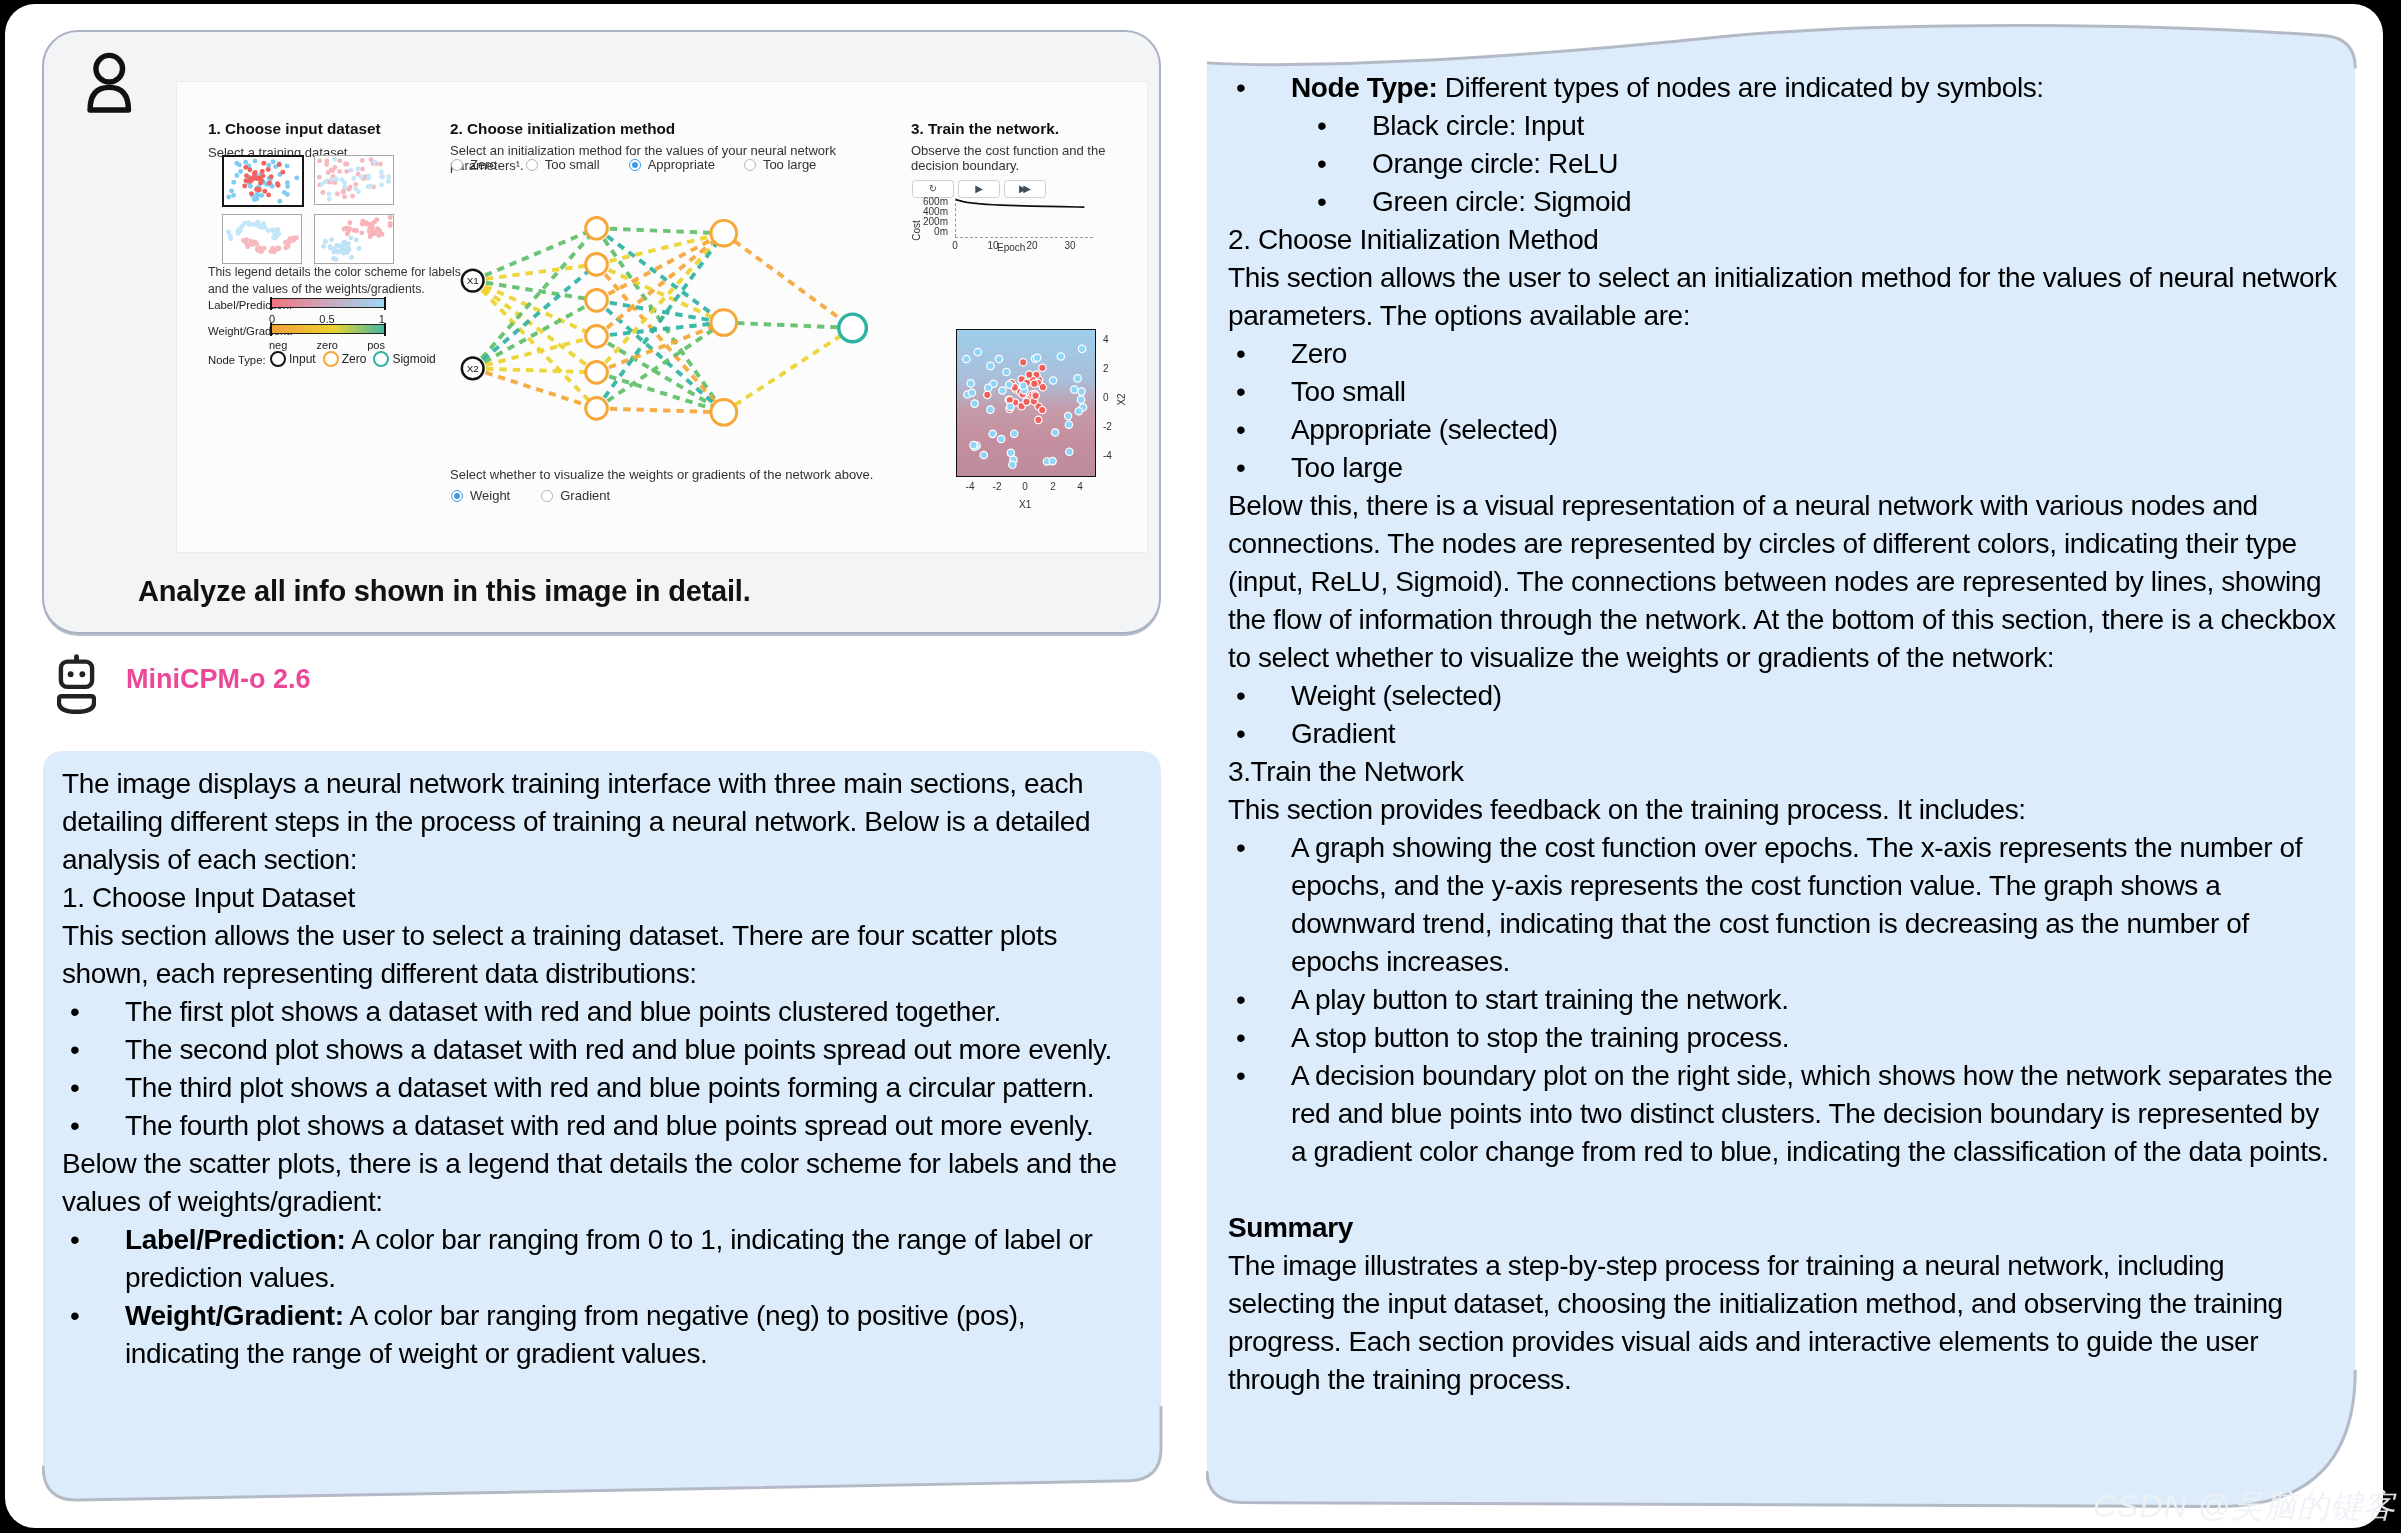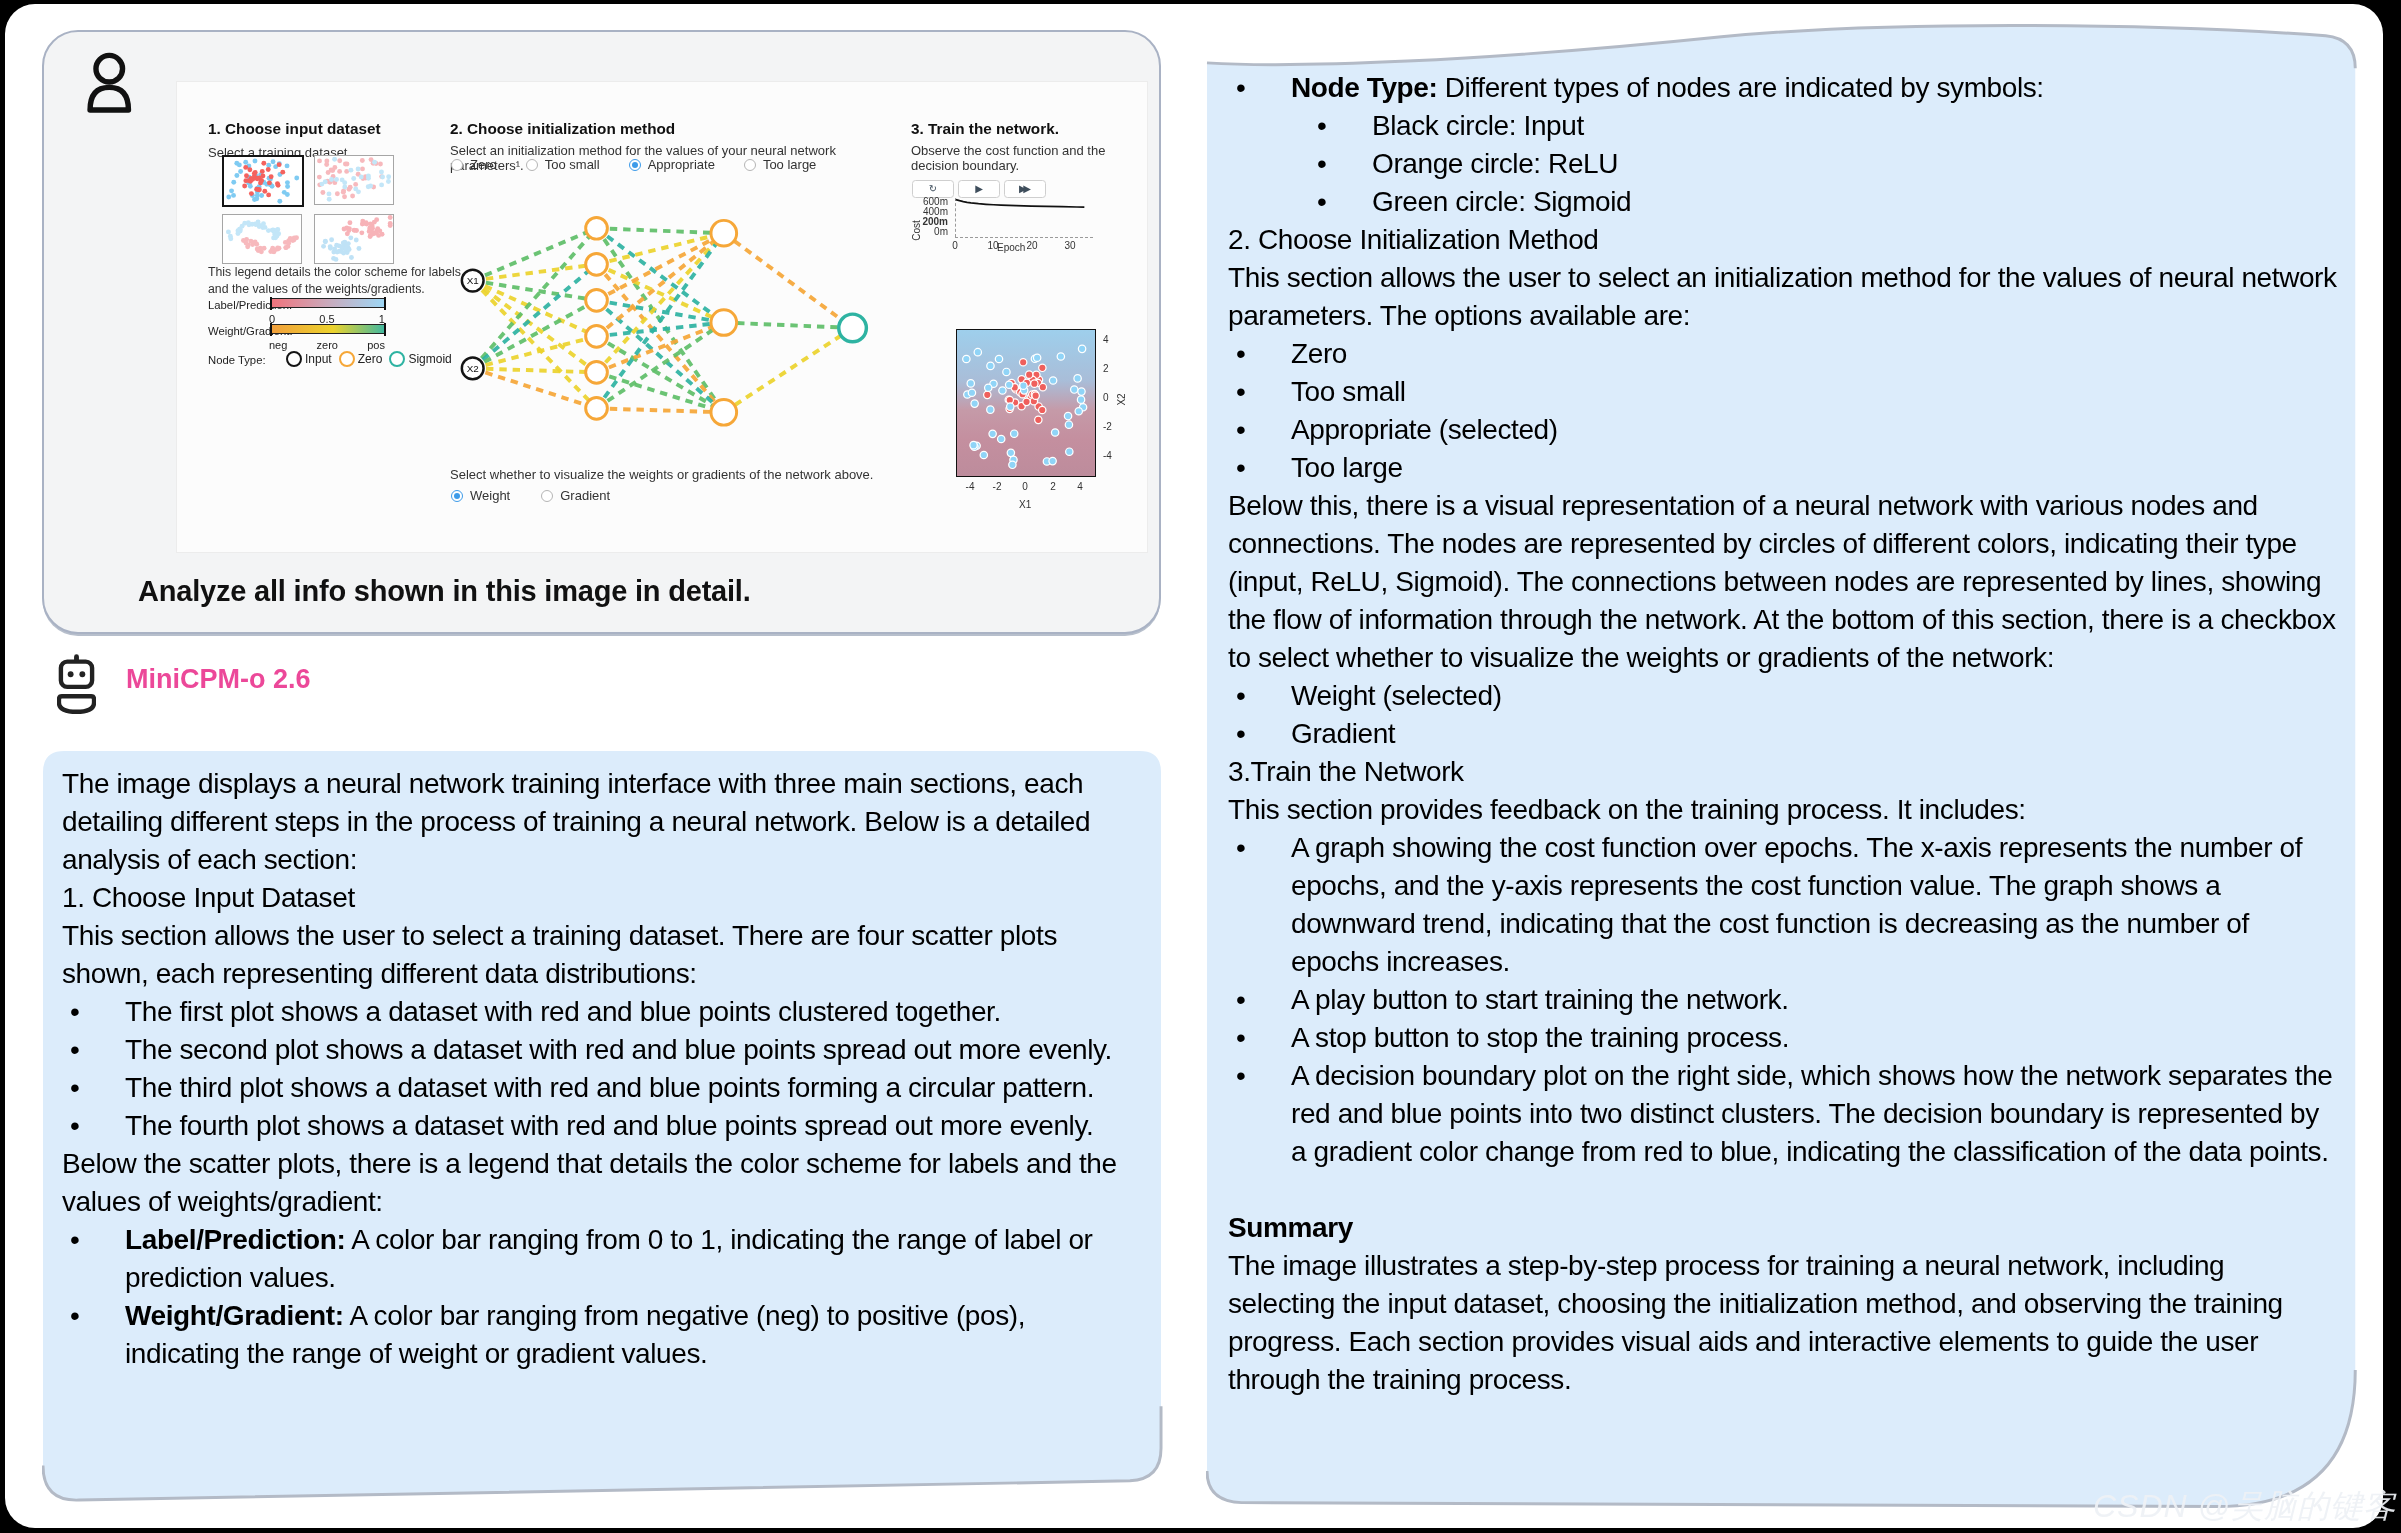--- a/index.html
+++ b/index.html
@@ -390,21 +390,21 @@
 
       <div class="leg-label" style="left:31px;top:243px">Weight/Gradient:</div>
       <div class="bar bar-wg" style="left:93px;top:242px"></div>
       <div class="tickrow" style="left:92px;top:257px">
           <span>neg</span>
           <span>zero</span>
           <span>pos</span>
         </div>
 
       <div class="leg-label" style="left:31px;top:272px">Node Type:</div>
-      <div class="nodetype-row" style="left:109px;top:269px">
+      <div class="nodetype-row" style="left:93px;top:269px">
           <span style="display: inline-flex; align-items: center;">
             <span class="nt-circ" style="border: 2.5px solid rgb(20, 20, 20);"></span>
             <span>Input</span>
           </span>
           <span style="display: inline-flex; align-items: center;">
             <span class="nt-circ" style="border: 2.5px solid rgb(246, 167, 56);"></span>
             <span>Zero</span>
           </span>
           <span style="display: inline-flex; align-items: center;">
             <span class="nt-circ" style="border: 2.5px solid rgb(46, 179, 162);"></span>
@@ -504,21 +504,21 @@
         <span class="btn-icon">▶</span>
         </div>
       <div class="btn" style="left:827px;top:98px">
         <span class="btn-icon ff">▶▶</span>
         </div>
 
       <div class="tick rot" style="left:729px;top:143px">Cost</div>
       <div class="abs" style="left:740px;top:116px;width:33px;height:44px">
           <span class="tick" style="top: -2px; right: 2px;">600m</span>
           <span class="tick" style="top: 8px; right: 2px;">400m</span>
-          <span class="tick" style="top: 18px; right: 2px; font-weight: bold;">200m</span>
+          <span class="tick" style="top: 18px; right: 2px;">200m</span>
           <span class="tick" style="top: 28px; right: 2px; margin-left: 47px;">0m</span>
         </div>
       <div class="axis-y" style="left:778px;top:116px;height:39px"></div>
       <div class="axis-x" style="left:778px;top:155px;width:138px"></div>
       <svg class="abs" style="left:778px;top:116px" width="138" height="39" viewBox="0 0 280 80">
           <polyline points="0.0,3.2 7.8,5.5 15.5,7.5 23.3,8.9 31.0,10.0 46.6,11.7 62.1,12.9 77.6,13.8 93.1,14.5 124.2,15.6 155.2,16.5 186.2,17.3 217.3,17.9 248.3,18.5 263.8,18.8" fill="none" stroke="#111" stroke-width="3.5"></polyline>
         </svg>
       <div class="abs" style="left:778px;top:158px;width:138px;height:13px">
           <span class="tick" style="left: 0px; top: 0px; transform: translateX(-50%);">0</span>
           <span class="tick" style="left: 38px; top: 0px; transform: translateX(-50%);">10</span>

